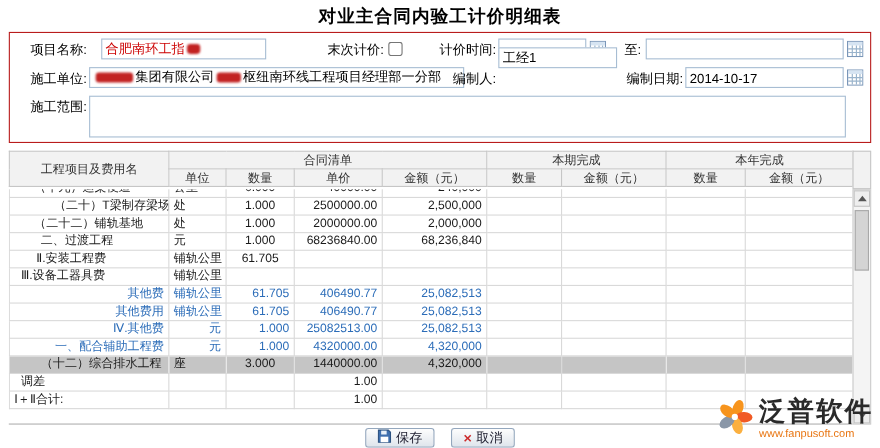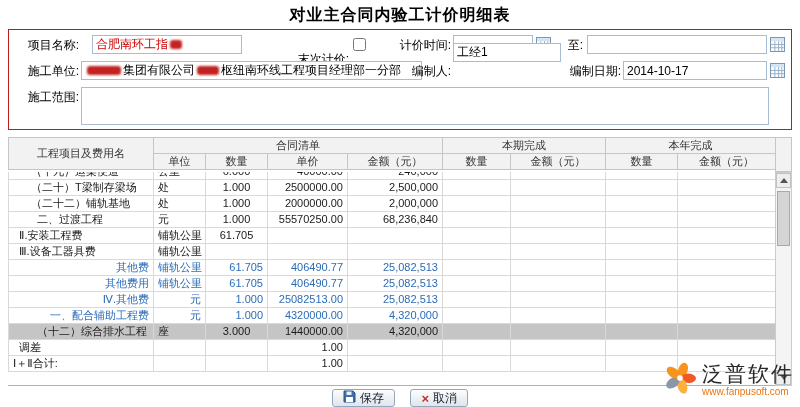--- a/index.html
+++ b/index.html
@@ -84,36 +84,36 @@
   .btn {
     display:inline-flex; align-items:center; gap:4px; height:18px; padding:0 10px;
     border:1px solid #94a7bd; border-radius:3px;
     background:linear-gradient(#fdfdfd,#dfe5ec);
     font-size:12px; color:#223; cursor:pointer; margin:0 6px; vertical-align:middle;
   }
   .x-glyph { color:#cc2a2a; font-weight:bold; font-size:13px; line-height:1; }
   
   .logo { position:absolute; right:6px; top:361px; display:flex; align-items:center; gap:5px; }
   .logo-texts { display:flex; flex-direction:column; line-height:1.15; }
-  .logo-name { font-size:21px; font-weight:normal; color:#2a2a2a; letter-spacing:2px; }
+  .logo-name { font-size:24px; font-weight:bold; color:#2a2a2a; letter-spacing:2px; }
   .logo-url  { font-size:10px; color:#e87511; }
 </style>
 </head>
 <body>
 
 <div class="page-title">对业主合同内验工计价明细表</div>
 
 <div class="form-box">
 
   <div class="fld-label" style="left:6px; top:5px; width:64px;">项目名称:</div>
   <div class="input-like" style="left:72px; top:5px; width:150px;margin-left:11px;">
     <span class="red-text">合肥南环工指</span><span class="redact" style="width:12px;"></span>
   </div>
 
-  <div class="fld-label" style="left:276px; top:19px; width:64px;">末次计价:</div>
+  <div class="fld-label" style="left:276px; top:5px; width:64px;">末次计价:</div>
   <input type="checkbox" class="chk" style="left: 344px; top: 8px;">
 
   <div class="fld-label" style="left:378px; top:5px; width:64px;">计价时间:</div>
   <input class="txt" style="left: 444px; top: 5px; width: 80px;" value="">
   <span class="cal-btn" style="left:527px; top:7px;">
     <svg width="15" height="15" viewBox="0 0 14 14">
         <rect x="0.5" y="0.5" width="13" height="13" fill="#fff" stroke="#7a96b8"></rect>
         <rect x="1" y="1" width="12" height="3" fill="#d6e4f2"></rect>
         <g stroke="#9ab4cc" stroke-width="1">
           <line x1="1" y1="7" x2="13" y2="7"></line>
@@ -223,21 +223,21 @@
           <td class="unit">公里</td>
           <td class="qty">6.000</td>
           <td class="price">40000.00</td>
           <td class="amount">240,000</td>
           <td class="qty"></td>
           <td class="amount"></td>
           <td class="qty"></td>
           <td class="amount"></td>
         </tr>
         <tr>
-          <td class="name" style="padding-left: 22px;">（二十）T梁制存梁场</td>
+          <td class="name" style="padding-left: 40px;">（二十）T梁制存梁场</td>
           <td class="unit">处</td>
           <td class="qty">1.000</td>
           <td class="price">2500000.00</td>
           <td class="amount">2,500,000</td>
           <td class="qty"></td>
           <td class="amount"></td>
           <td class="qty"></td>
           <td class="amount"></td>
         </tr>
         <tr>
@@ -248,29 +248,29 @@
           <td class="amount">2,000,000</td>
           <td class="qty"></td>
           <td class="amount"></td>
           <td class="qty"></td>
           <td class="amount"></td>
         </tr>
         <tr>
           <td class="name" style="padding-left: 28px;">二、过渡工程</td>
           <td class="unit">元</td>
           <td class="qty">1.000</td>
-          <td class="price">55570250.00</td>
+          <td class="price">68236840.00</td>
           <td class="amount">68,236,840</td>
           <td class="qty"></td>
           <td class="amount"></td>
           <td class="qty"></td>
           <td class="amount"></td>
         </tr>
         <tr>
-          <td class="name" style="padding-left: 10px; margin-left: 12px;">Ⅱ.安装工程费</td>
+          <td class="name" style="padding-left: 24px; margin-left: 12px;">Ⅱ.安装工程费</td>
           <td class="unit">铺轨公里</td>
           <td class="qty">61.705</td>
           <td class="price"></td>
           <td class="amount"></td>
           <td class="qty"></td>
           <td class="amount"></td>
           <td class="qty"></td>
           <td class="amount"></td>
         </tr>
         <tr>

